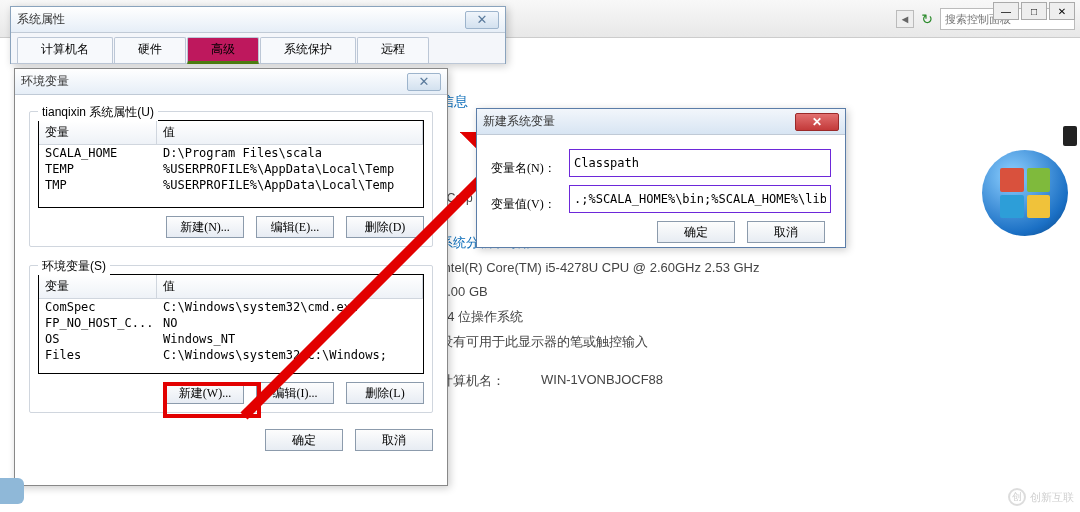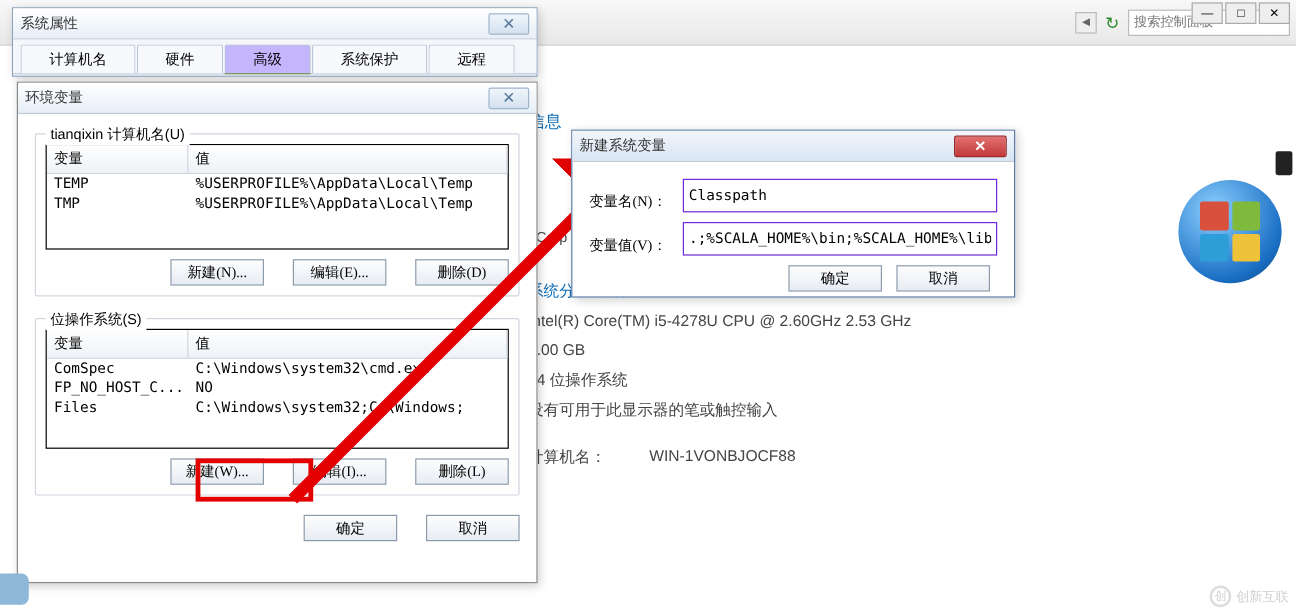--- a/index.html
+++ b/index.html
@@ -18,39 +18,39 @@
     .cp-body h3 { font-size: 14px; font-weight: normal; color: #0b6cb8; margin-bottom: 8px; }
     .cp-section { margin-top: 26px; font-size: 13px; line-height: 1.9; color: #444; }
     .cp-section .link { color: #0b6cb8; }
     
     
     .dialog { position: absolute; background: #fff; border: 1px solid #888; box-shadow: 2px 2px 8px rgba(0,0,0,.2); }
     .dlg-title { height: 26px; background: linear-gradient(#fff,#e6eef7); border-bottom: 1px solid #c0cad6; display: flex; align-items: center; padding: 0 6px; font-size: 12px; color: #333; }
     .dlg-close { margin-left: auto; width: 34px; height: 18px; border: 1px solid #9db4cc; border-radius: 2px; background: linear-gradient(#f0f5fb,#d3e1ef); display: inline-flex; align-items: center; justify-content: center; font-size: 13px; color: #5a7a9c; }
     
     
-    .sys-props { top: 6px; left: 10px; width: 438px; height: 58px; border: 1px solid #8aa3bd; }
+    .sys-props { top: 6px; left: 10px; width: 496px; height: 58px; border: 1px solid #8aa3bd; }
     .sys-props .tabs { display: flex; padding: 4px 6px 0; background: #f4f6fa; border-bottom: 1px solid #bcc7d6; }
     .sys-props .tab { padding: 3px 23px; border: 1px solid #bcc7d6; border-bottom: none; background: #f7f9fc; margin-right: 1px; font-size: 12px; border-top-left-radius: 2px; border-top-right-radius: 2px; }
-    .sys-props .tab.active { background: #c4b5fd; border-bottom: 1px solid #4d7c0f; margin-bottom: -1px; }
+    .sys-props .tab.active { background: #be185d; border-bottom: 3px solid #4d7c0f; margin-bottom: -1px; }
     
     
     .env-vars { top: 68px; left: 14px; width: 434px; height: 418px; }
     .env-body { padding: 10px 14px; }
     .group { border: 1px solid #d0d6de; border-radius: 2px; padding: 8px; margin-top: 6px; position: relative; }
     .group > .glabel { position: absolute; top: -8px; left: 8px; background: #fff; padding: 0 4px; font-size: 12px; }
     .varlist { border: 1px solid #000000; height: 88px; overflow: hidden; display: flex; flex-direction: column; }
     .varlist .hdr { display: flex; background: linear-gradient(#fff,#eef2f7); border-bottom: 1px solid #d0d6de; }
     .varlist .hdr div { padding: 3px 6px; border-right: 1px solid #d0d6de; font-size: 12px; }
     .varlist .rows { flex: 1; overflow: hidden; }
     .varlist .row { display: flex; }
     .varlist .row div { padding: 1px 6px; font-size: 12px; font-family: SimSun, monospace; white-space: nowrap; }
     .col-var { width: 118px; }
     .col-val { flex: 1; }
-    .btn-row { display: flex; justify-content: flex-end; gap: 24px; margin-top: 8px; }
+    .btn-row { display: flex; justify-content: flex-end; gap: 12px; margin-top: 8px; }
     .win-btn { min-width: 78px; height: 22px; border: 1px solid #8c9bac; background: linear-gradient(#fdfdfd,#e7ecf3); font-size: 12px; font-family: SimSun; padding: 0 6px; }
     .new-btn-hl { position: absolute; bottom: 67px; left: 148px; width: 98px; height: 36px; border: 4px solid #e20000; z-index: 50; pointer-events: none; }
     
     
     .new-var { top: 108px; left: 476px; width: 370px; height: 140px; border: 1px solid #5b7da8; z-index: 60; }
     .new-var .dlg-title { background: linear-gradient(#f2f6fb,#d8e5f3); }
     .new-var .red-close { margin-left: auto; width: 44px; height: 18px; background: linear-gradient(#e27070,#c33a3a); border: 1px solid #9a2a2a; border-radius: 2px; color: #fff; display: inline-flex; align-items: center; justify-content: center; font-size: 12px; font-weight: bold; }
     .nv-body { padding: 14px 14px 8px; }
     .nv-row { display: flex; align-items: flex-end; margin-bottom: 8px; }
     .nv-row label { width: 78px; font-size: 12px; font-family: SimSun; }
@@ -127,58 +127,66 @@
   </div>
 </div>
 
 <div class="dialog env-vars">
   <div class="dlg-title">
     <span>环境变量</span>
     <span class="dlg-close">✕</span>
   </div>
   <div class="env-body">
     <div class="group">
-      <span class="glabel">tianqixin 计算机名(U)</span>
+      <span class="glabel">tianqixin 系统属性(U)</span>
       <div class="varlist">
         <div class="hdr">
             <div class="col-var">变量</div>
             <div class="col-val">值</div>
           </div>
         <div class="rows" id="user-rows">
             <div class="row">
+              <div class="col-var">SCALA_HOME</div>
+              <div class="col-val">D:\Program Files\scala</div>
+            </div>
+            <div class="row">
               <div class="col-var">TEMP</div>
               <div class="col-val">%USERPROFILE%\AppData\Local\Temp</div>
             </div>
             <div class="row">
               <div class="col-var">TMP</div>
               <div class="col-val">%USERPROFILE%\AppData\Local\Temp</div>
             </div>
           </div>
       </div>
       <div class="btn-row">
         <button class="win-btn">新建(N)...</button>
         <button class="win-btn">编辑(E)...</button>
         <button class="win-btn">删除(D)</button>
       </div>
     </div>
     <div class="group" style="margin-top:18px">
-      <span class="glabel">位操作系统(S)</span>
+      <span class="glabel">环境变量(S)</span>
       <div class="varlist" style="height:100px">
         <div class="hdr">
             <div class="col-var">变量</div>
             <div class="col-val">值</div>
           </div>
         <div class="rows" id="sys-rows">
             <div class="row">
               <div class="col-var">ComSpec</div>
               <div class="col-val">C:\Windows\system32\cmd.exe</div>
             </div>
             <div class="row">
               <div class="col-var">FP_NO_HOST_C...</div>
               <div class="col-val">NO</div>
+            </div>
+            <div class="row">
+              <div class="col-var">OS</div>
+              <div class="col-val">Windows_NT</div>
             </div>
             <div class="row">
               <div class="col-var">Files</div>
               <div class="col-val">C:\Windows\system32;C:\Windows;</div>
             </div>
           </div>
       </div>
       <div class="btn-row">
         <button class="win-btn">新建(W)...</button>
         <button class="win-btn">编辑(I)...</button>

